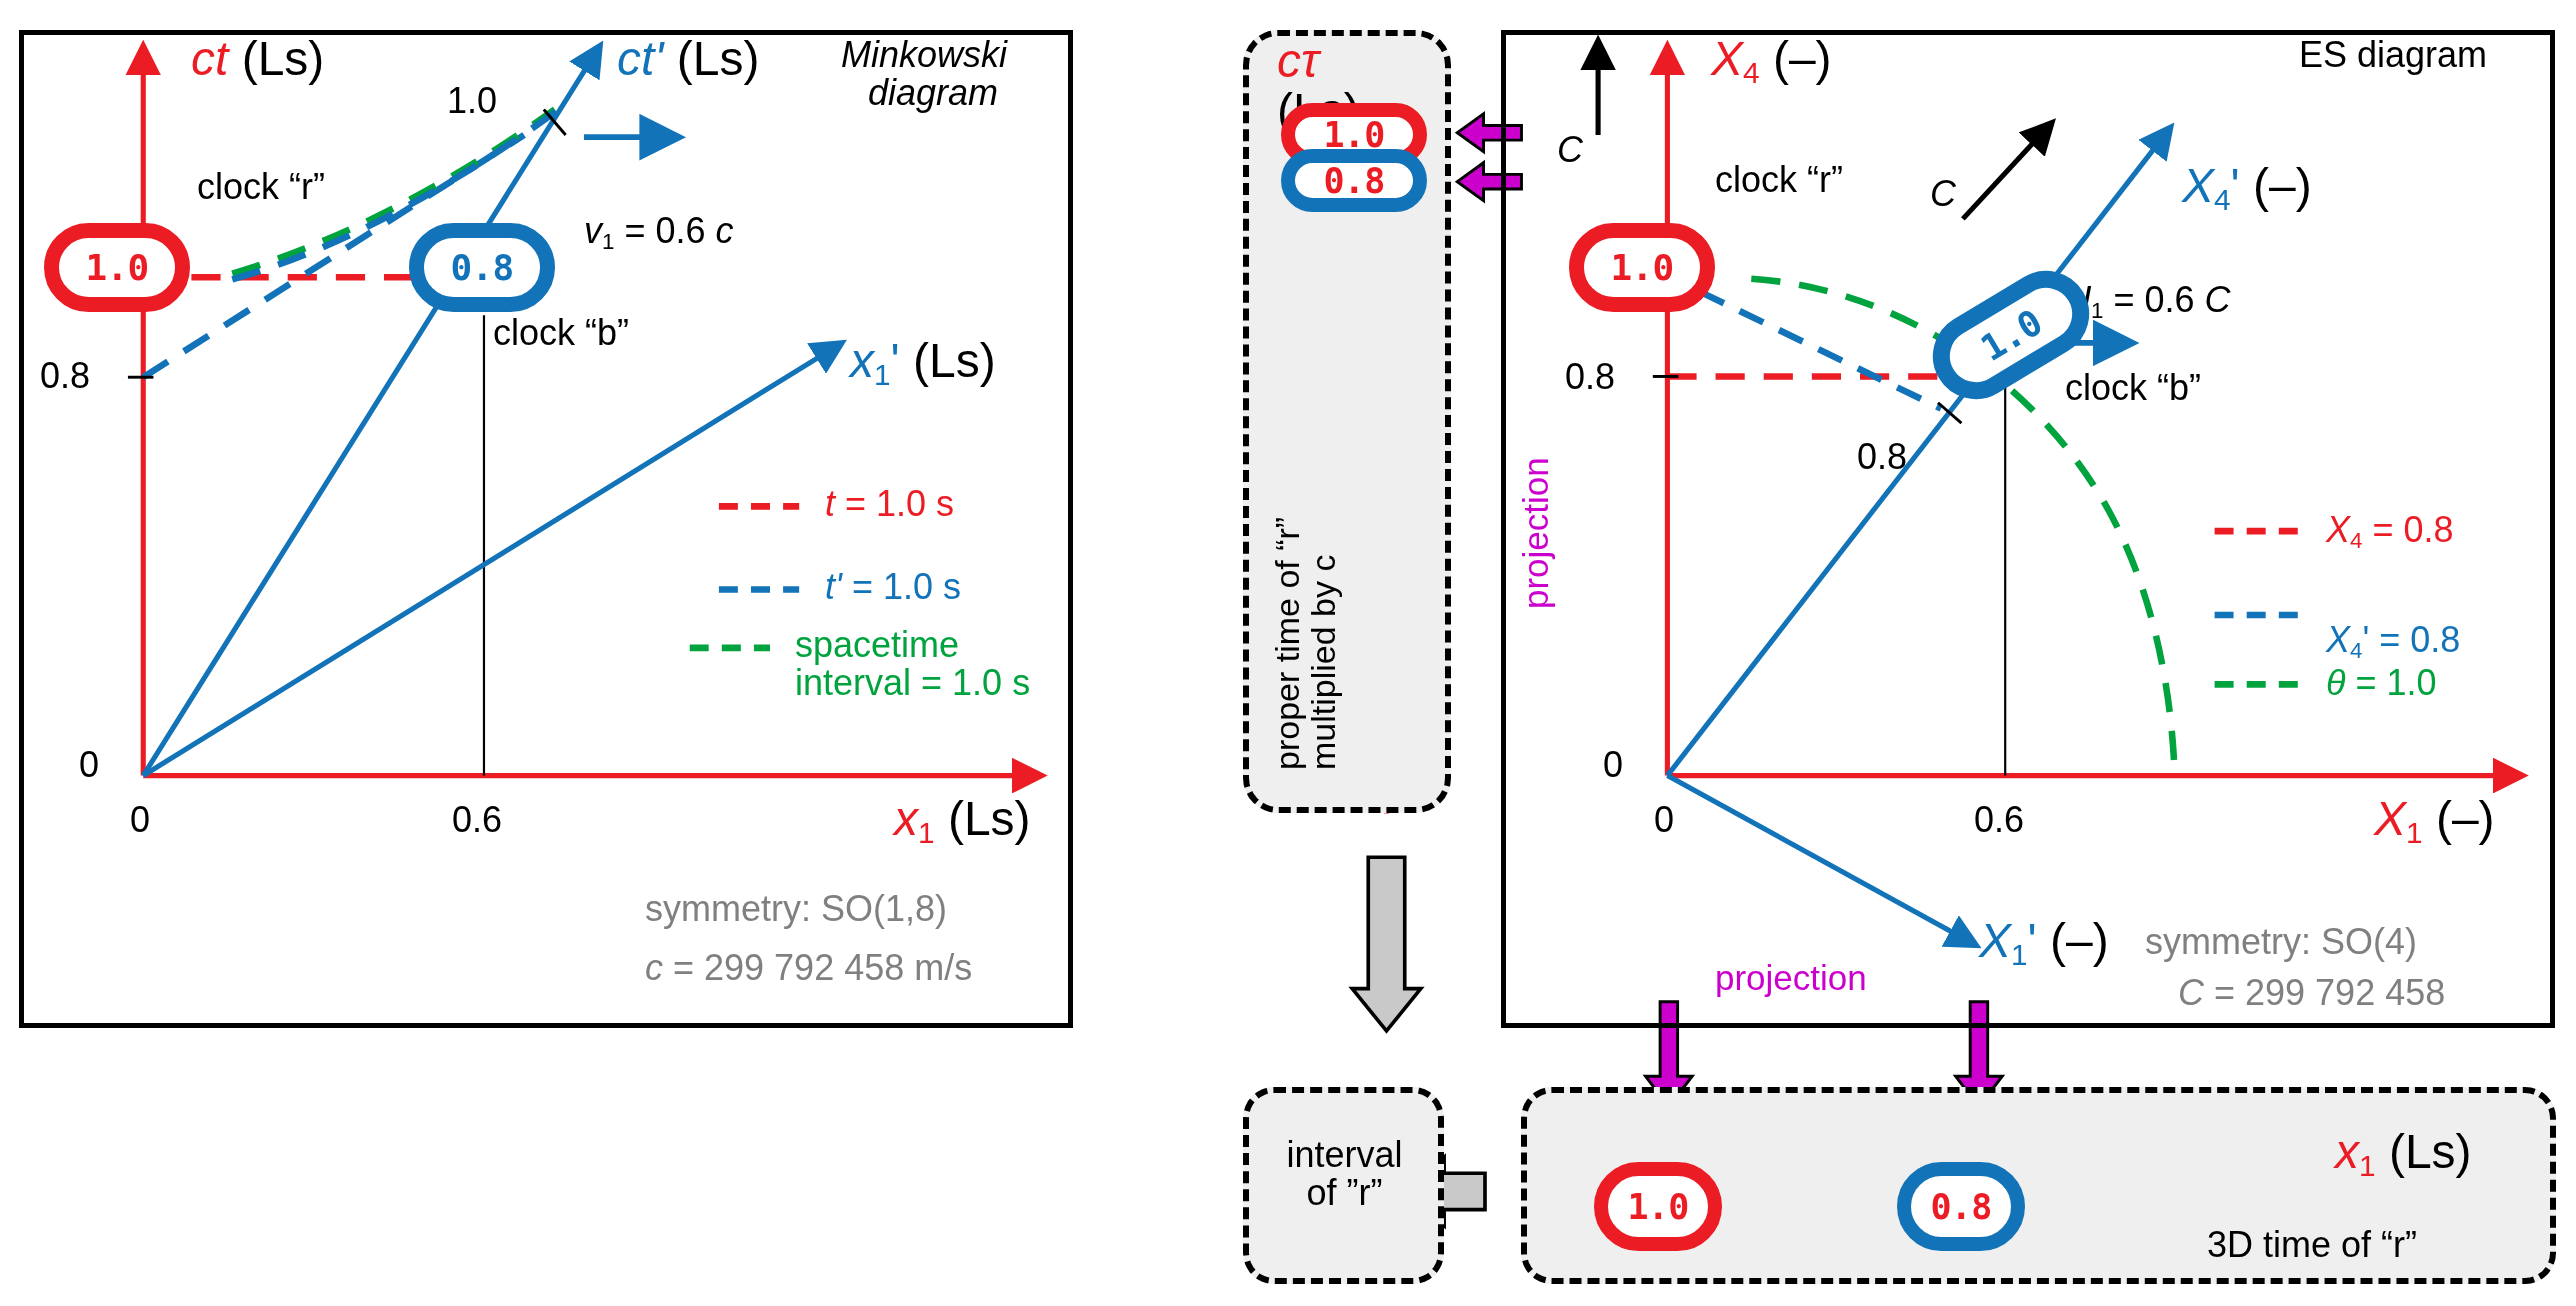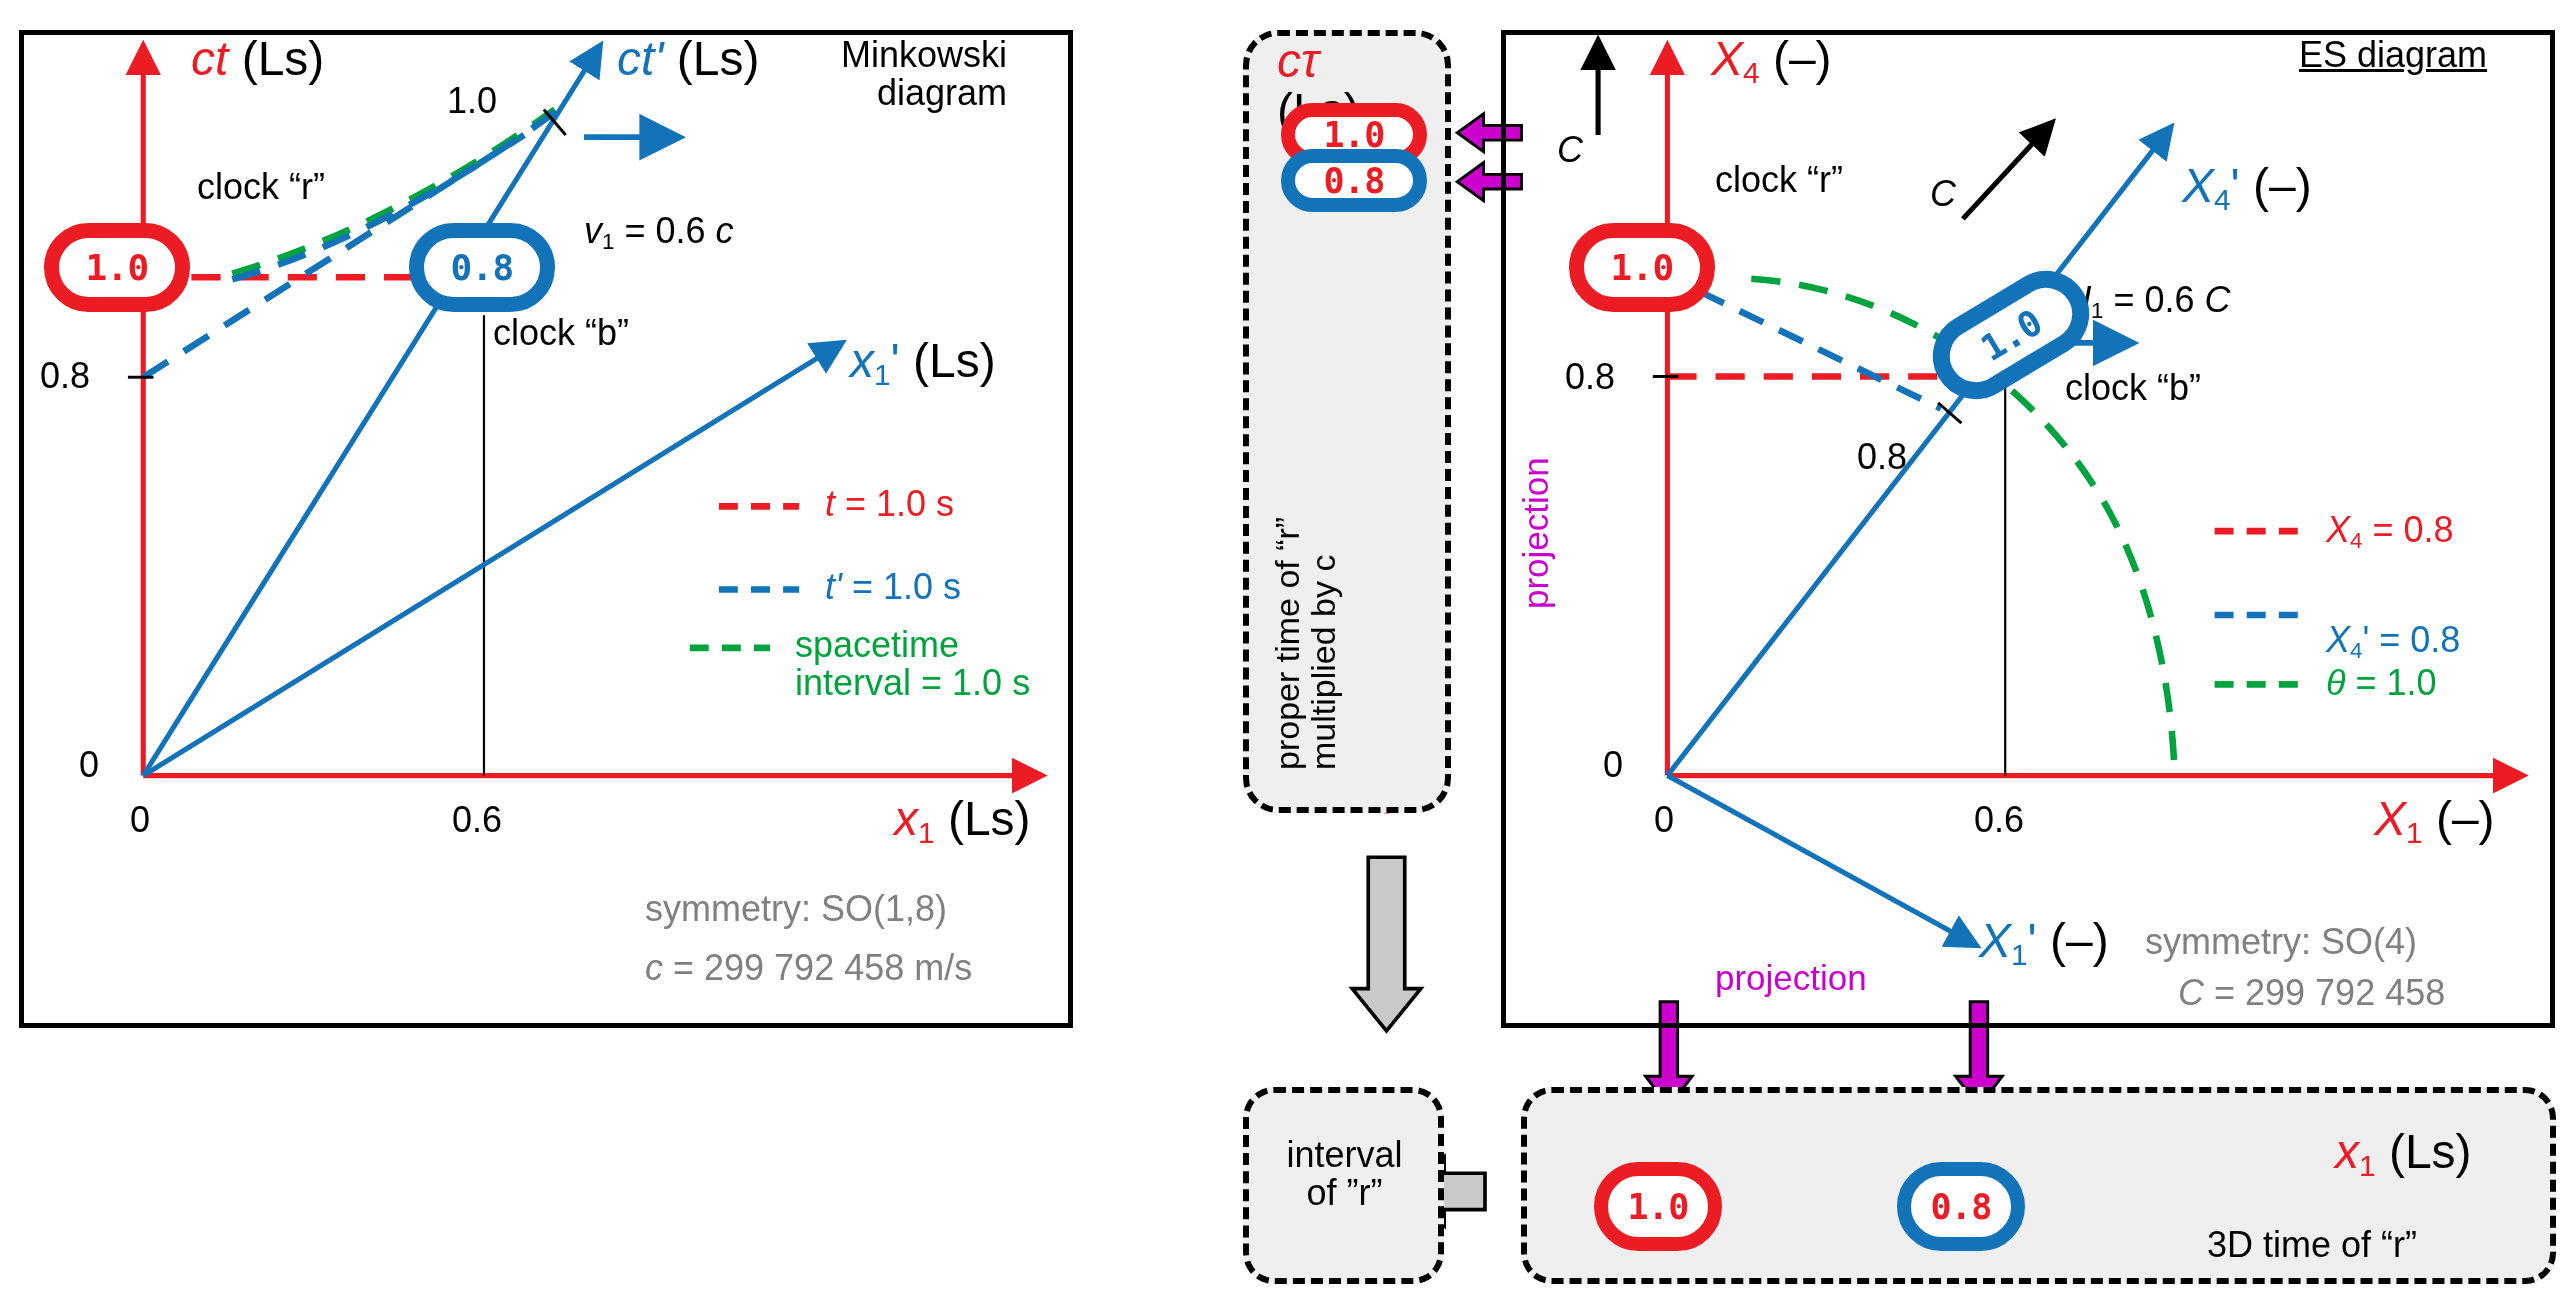--- a/index.html
+++ b/index.html
@@ -126,21 +126,21 @@
   </g>
   <g>
     <path d="M2700,1373 l0,102 l-20,0 l32,42 l32,-42 l-20,0 l0,-102 z" fill="#cc00cc" stroke="#000" stroke-width="4"></path>
   </g>
 
   <line x1="2140" y1="1653" x2="3400" y2="1653" stroke="#ec1c24" stroke-width="7" marker-end="url(#arrRed)"></line>
 
   <line x1="2660" y1="1557" x2="2730" y2="1557" stroke="#1273b8" stroke-width="8" marker-end="url(#arrBluS)"></line>
 </svg>
 
-<div class="lbl f50" style="left:841px;top:36px;text-align:right;">
+<div class="lbl f50" style="left:841px;top:36px;text-align:center;font-style:italic;">
   <span class="blk">Minkowski</span><br>
   <span class="blk" style="margin-left:18px;display:inline-block;">diagram</span>
 </div>
 
 <div class="lbl f54" style="left:191px;top:34px;">
   <span class="red it">ct</span>
   <span class="blk">(Ls)</span>
 </div>
 
 <div class="lbl f54" style="left:617px;top:34px;">
@@ -213,21 +213,21 @@
 
 <div class="lbl f46 blk vert" style="left:1270px;top:770px;">
   <span>proper time of “r”</span><br>
   <span>multiplied by c</span>
 </div>
 
 <div class="lbl f48 mag vert" style="left:1518px;top:609px;">projection</div>
 
 <div class="abs" style="left:1501px;top:30px;width:1054px;height:998px;border:5.1px solid #000;background:transparent;box-sizing:border-box;"></div>
 
-<div class="lbl f50 blk" style="left:2299px;top:36px;text-decoration:underline;">ES diagram</div>
+<div class="lbl f50 blk" style="left:2299px;top:36px;">ES diagram</div>
 
 <div class="lbl f54" style="left:1711px;top:34px;">
   <span class="red it">X</span><sub class="red">4</sub>
   <span class="blk">(–)</span>
 </div>
 
 <div class="lbl f50 blk it" style="left:1557px;top:131px;">C</div>
 
 <div class="lbl f50 blk" style="left:1715px;top:161px;">clock “r”</div>
 

